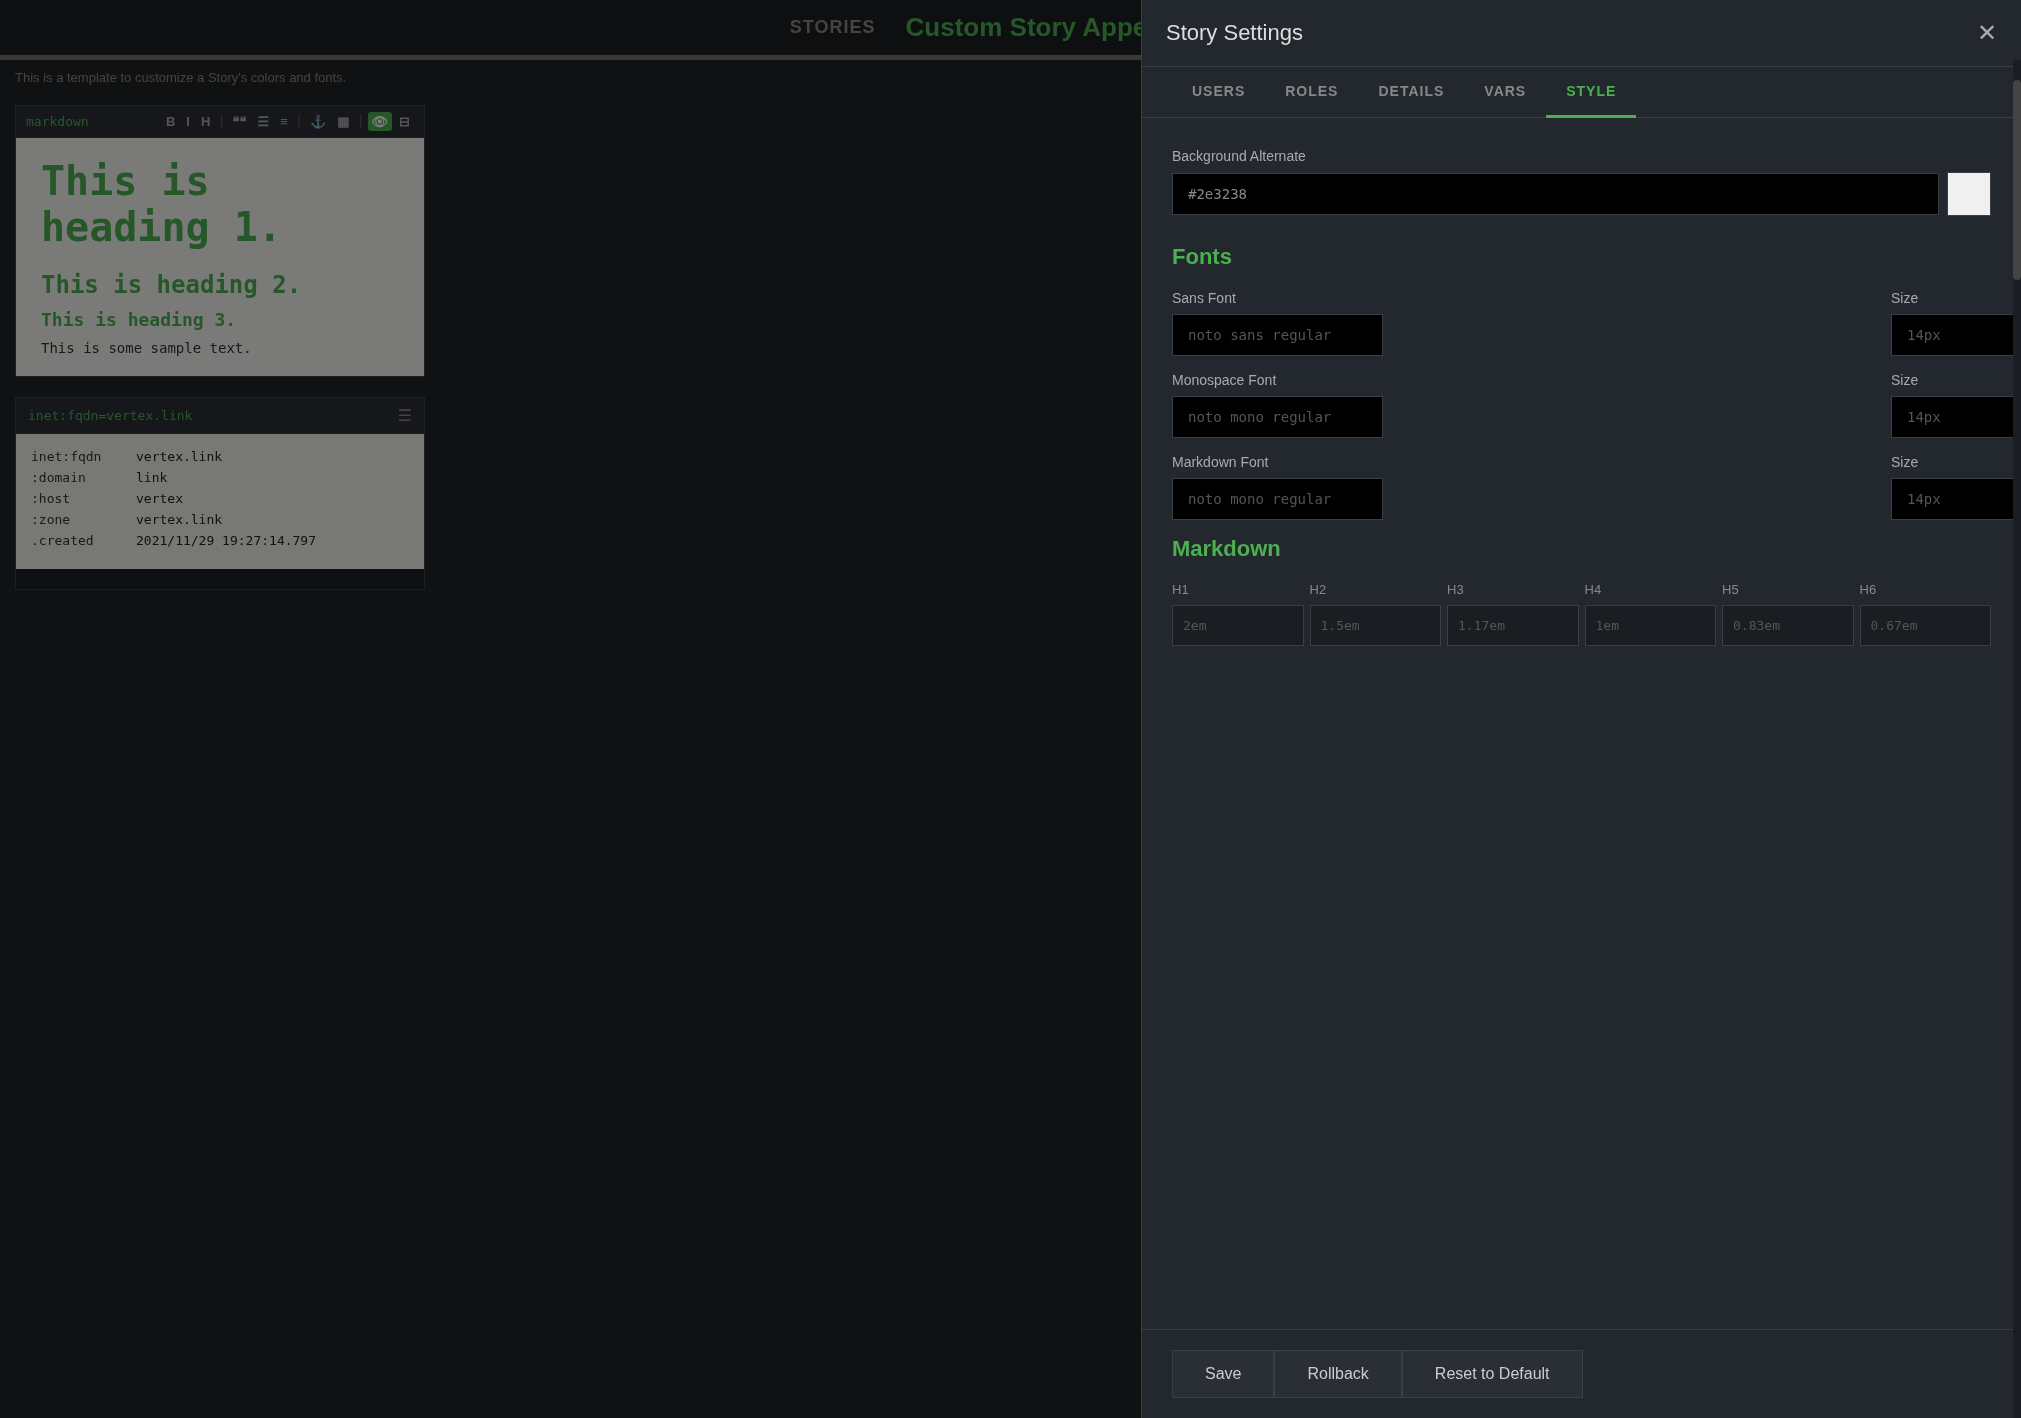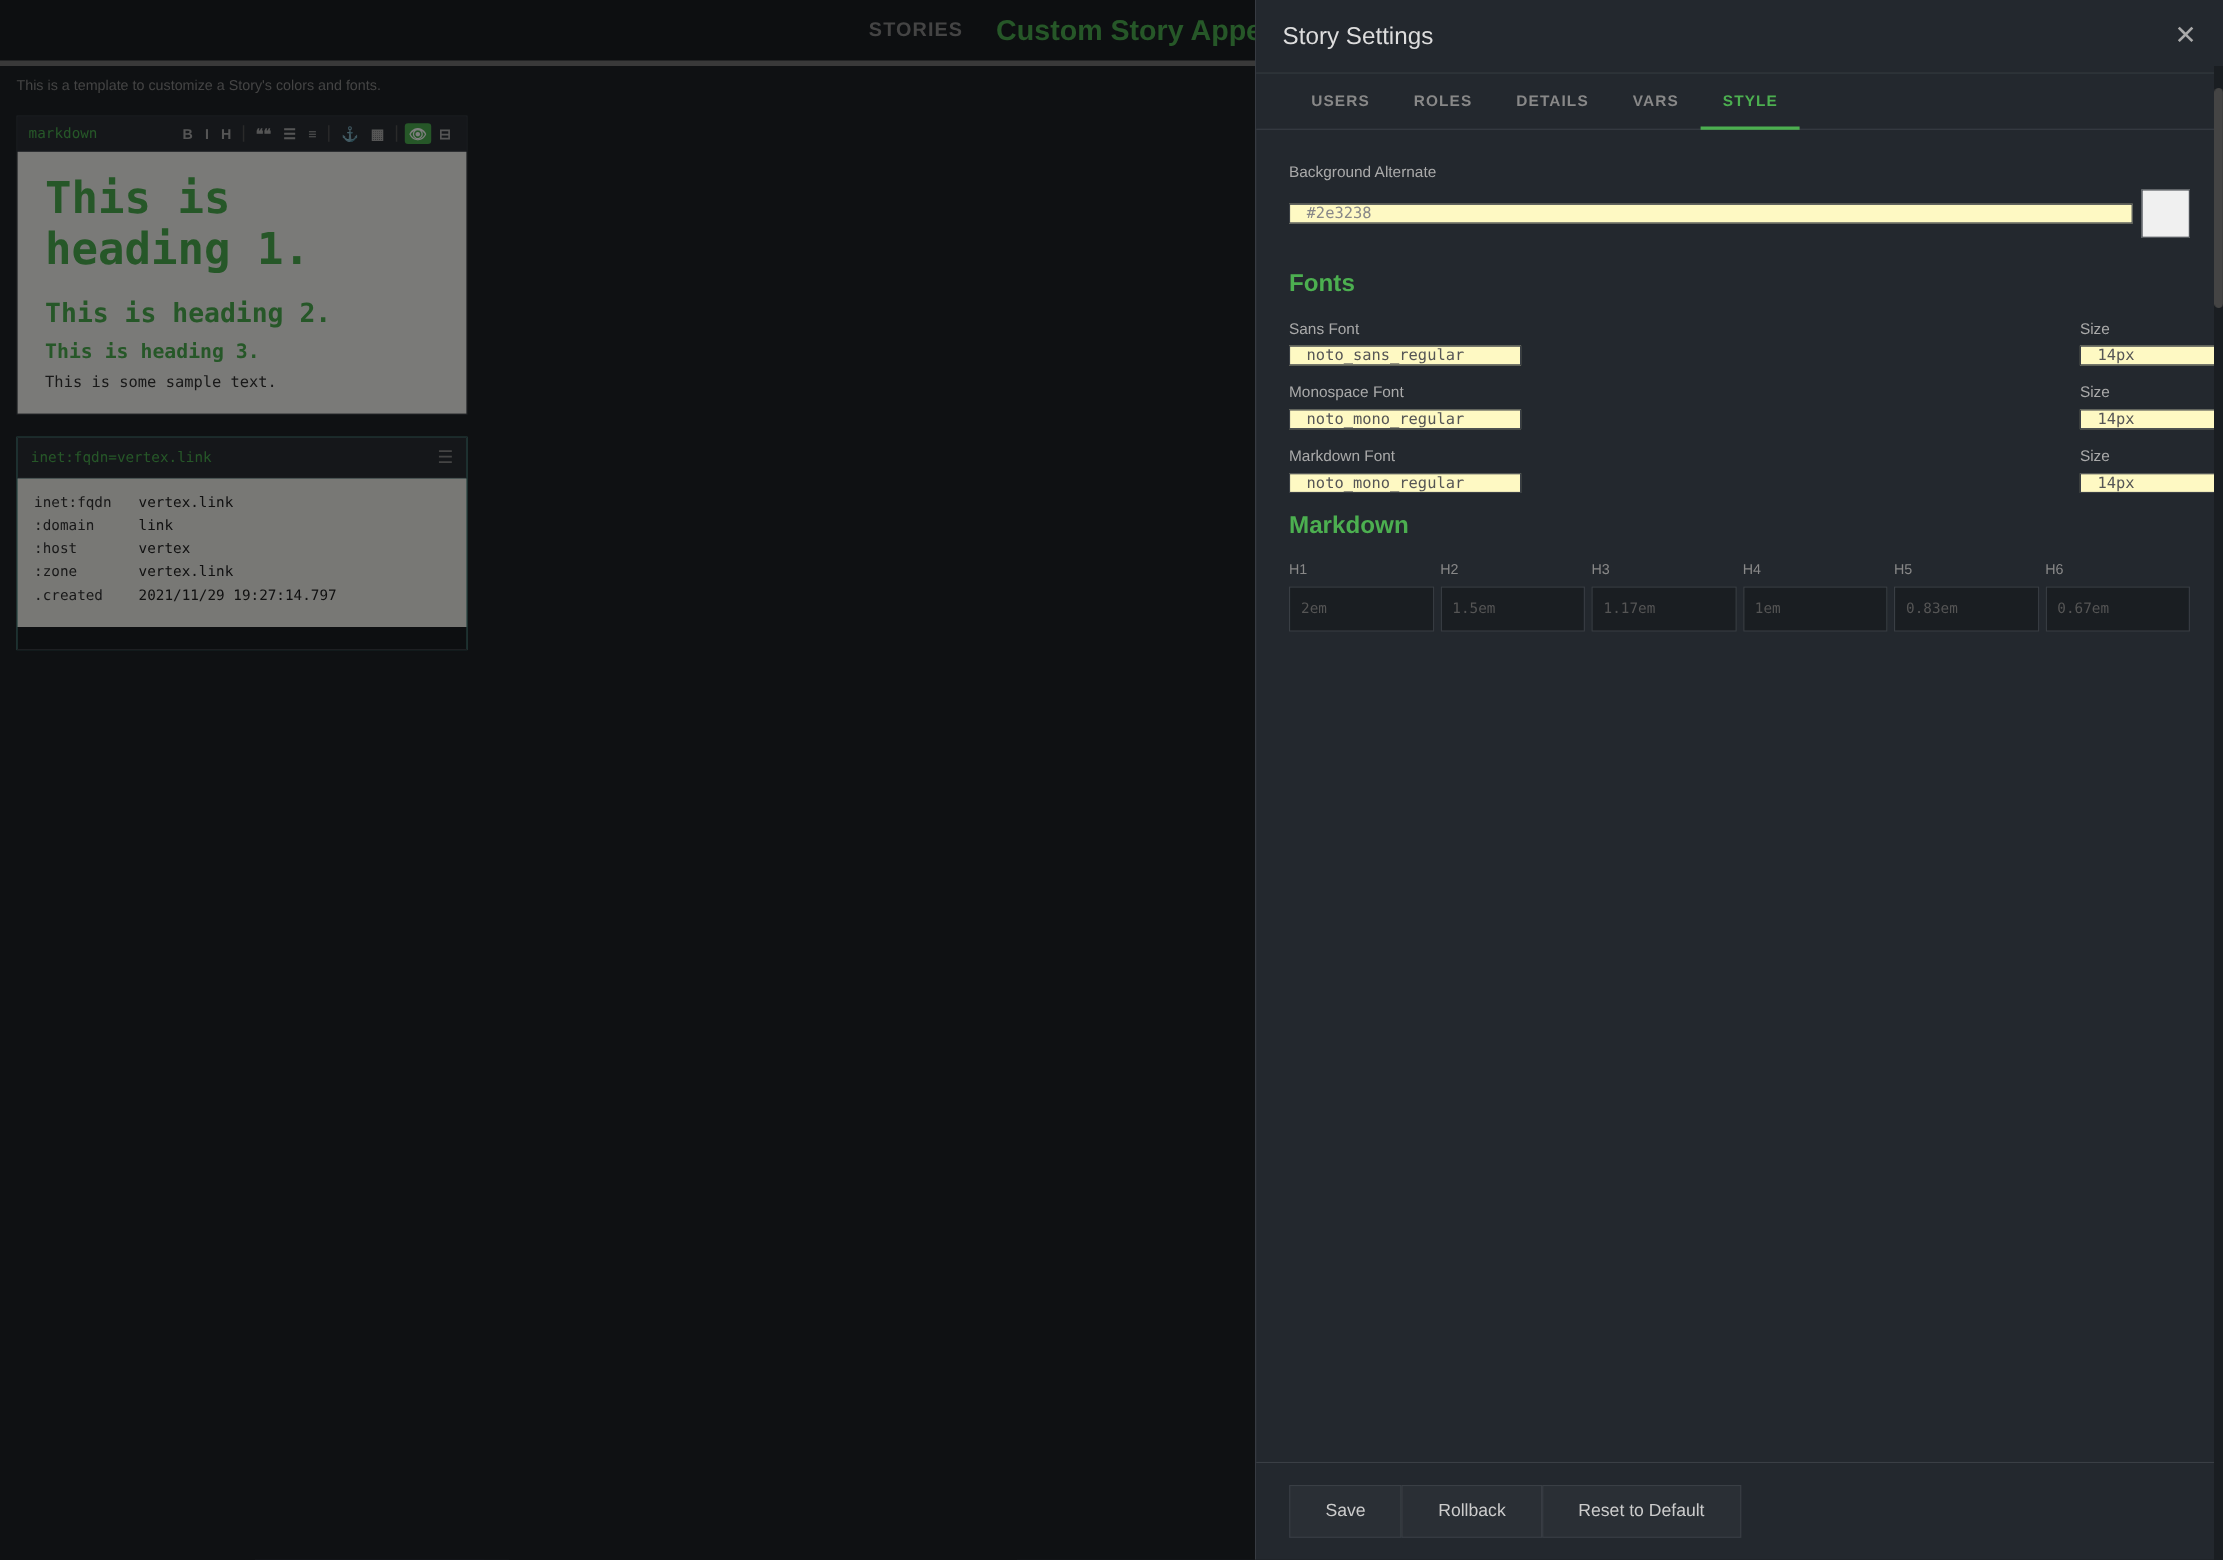--- a/index.html
+++ b/index.html
@@ -144,21 +144,21 @@
     }
     .data-panel-content {
       background: #f0f0eb;
       color: #222;
       font-family: monospace;
       font-size: 13px;
       padding: 15px;
     }
     .data-row {
       display: flex;
-      gap: 15px;
+      gap: 25px;
       margin-bottom: 6px;
     }
     .data-key {
       color: #333;
       min-width: 80px;
     }
     .data-val {
       color: #222;
     }
     .data-panel-footer {
@@ -252,25 +252,25 @@
       font-size: 14px;
       margin-bottom: 8px;
       display: block;
     }
     .form-input-row {
       display: flex;
       gap: 8px;
       align-items: center;
     }
     .form-input {
-      background: #fef9c3;
+      background: #000000;
       border: 1px solid #3a3f45;
       color: #888;
       font-size: 14px;
-      padding: 0 15px;
+      padding: 12px 15px;
       font-family: monospace;
       outline: none;
       flex: 1;
     }
     .form-input::placeholder { color: #555; }
     .color-swatch {
       width: 44px;
       height: 44px;
       background: #f0f0f0;
       border: 1px solid #3a3f45;

